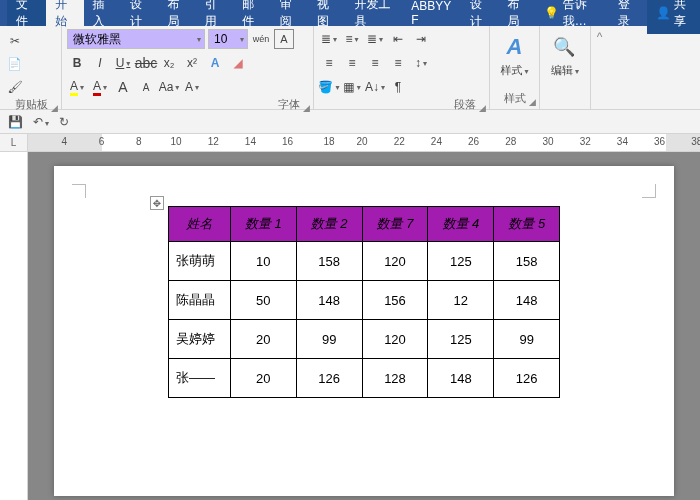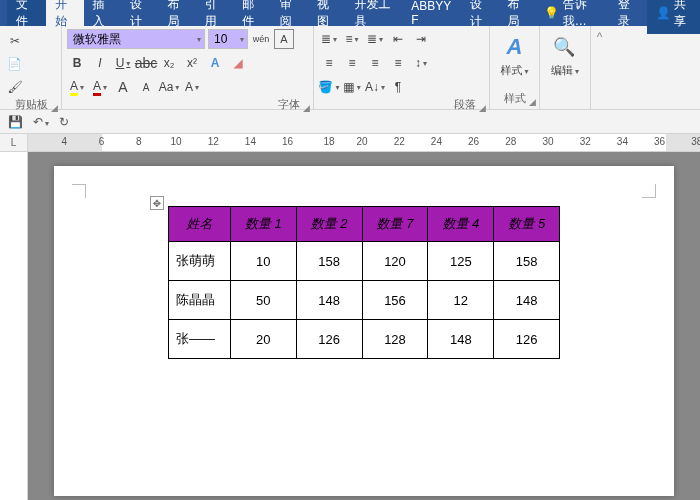--- a/index.html
+++ b/index.html
@@ -277,20 +277,28 @@
             </tr>
             <tr>
               <td class="name">陈晶晶</td>
               <td>50</td>
               <td>148</td>
               <td>156</td>
               <td>12</td>
               <td>148</td>
             </tr>
             <tr>
+              <td class="name">吴婷婷</td>
+              <td>20</td>
+              <td>99</td>
+              <td>120</td>
+              <td>125</td>
+              <td>99</td>
+            </tr>
+            <tr>
               <td class="name">张——</td>
               <td>20</td>
               <td>126</td>
               <td>128</td>
               <td>148</td>
               <td>126</td>
             </tr>
           </tbody>
       </table>
     </div>

